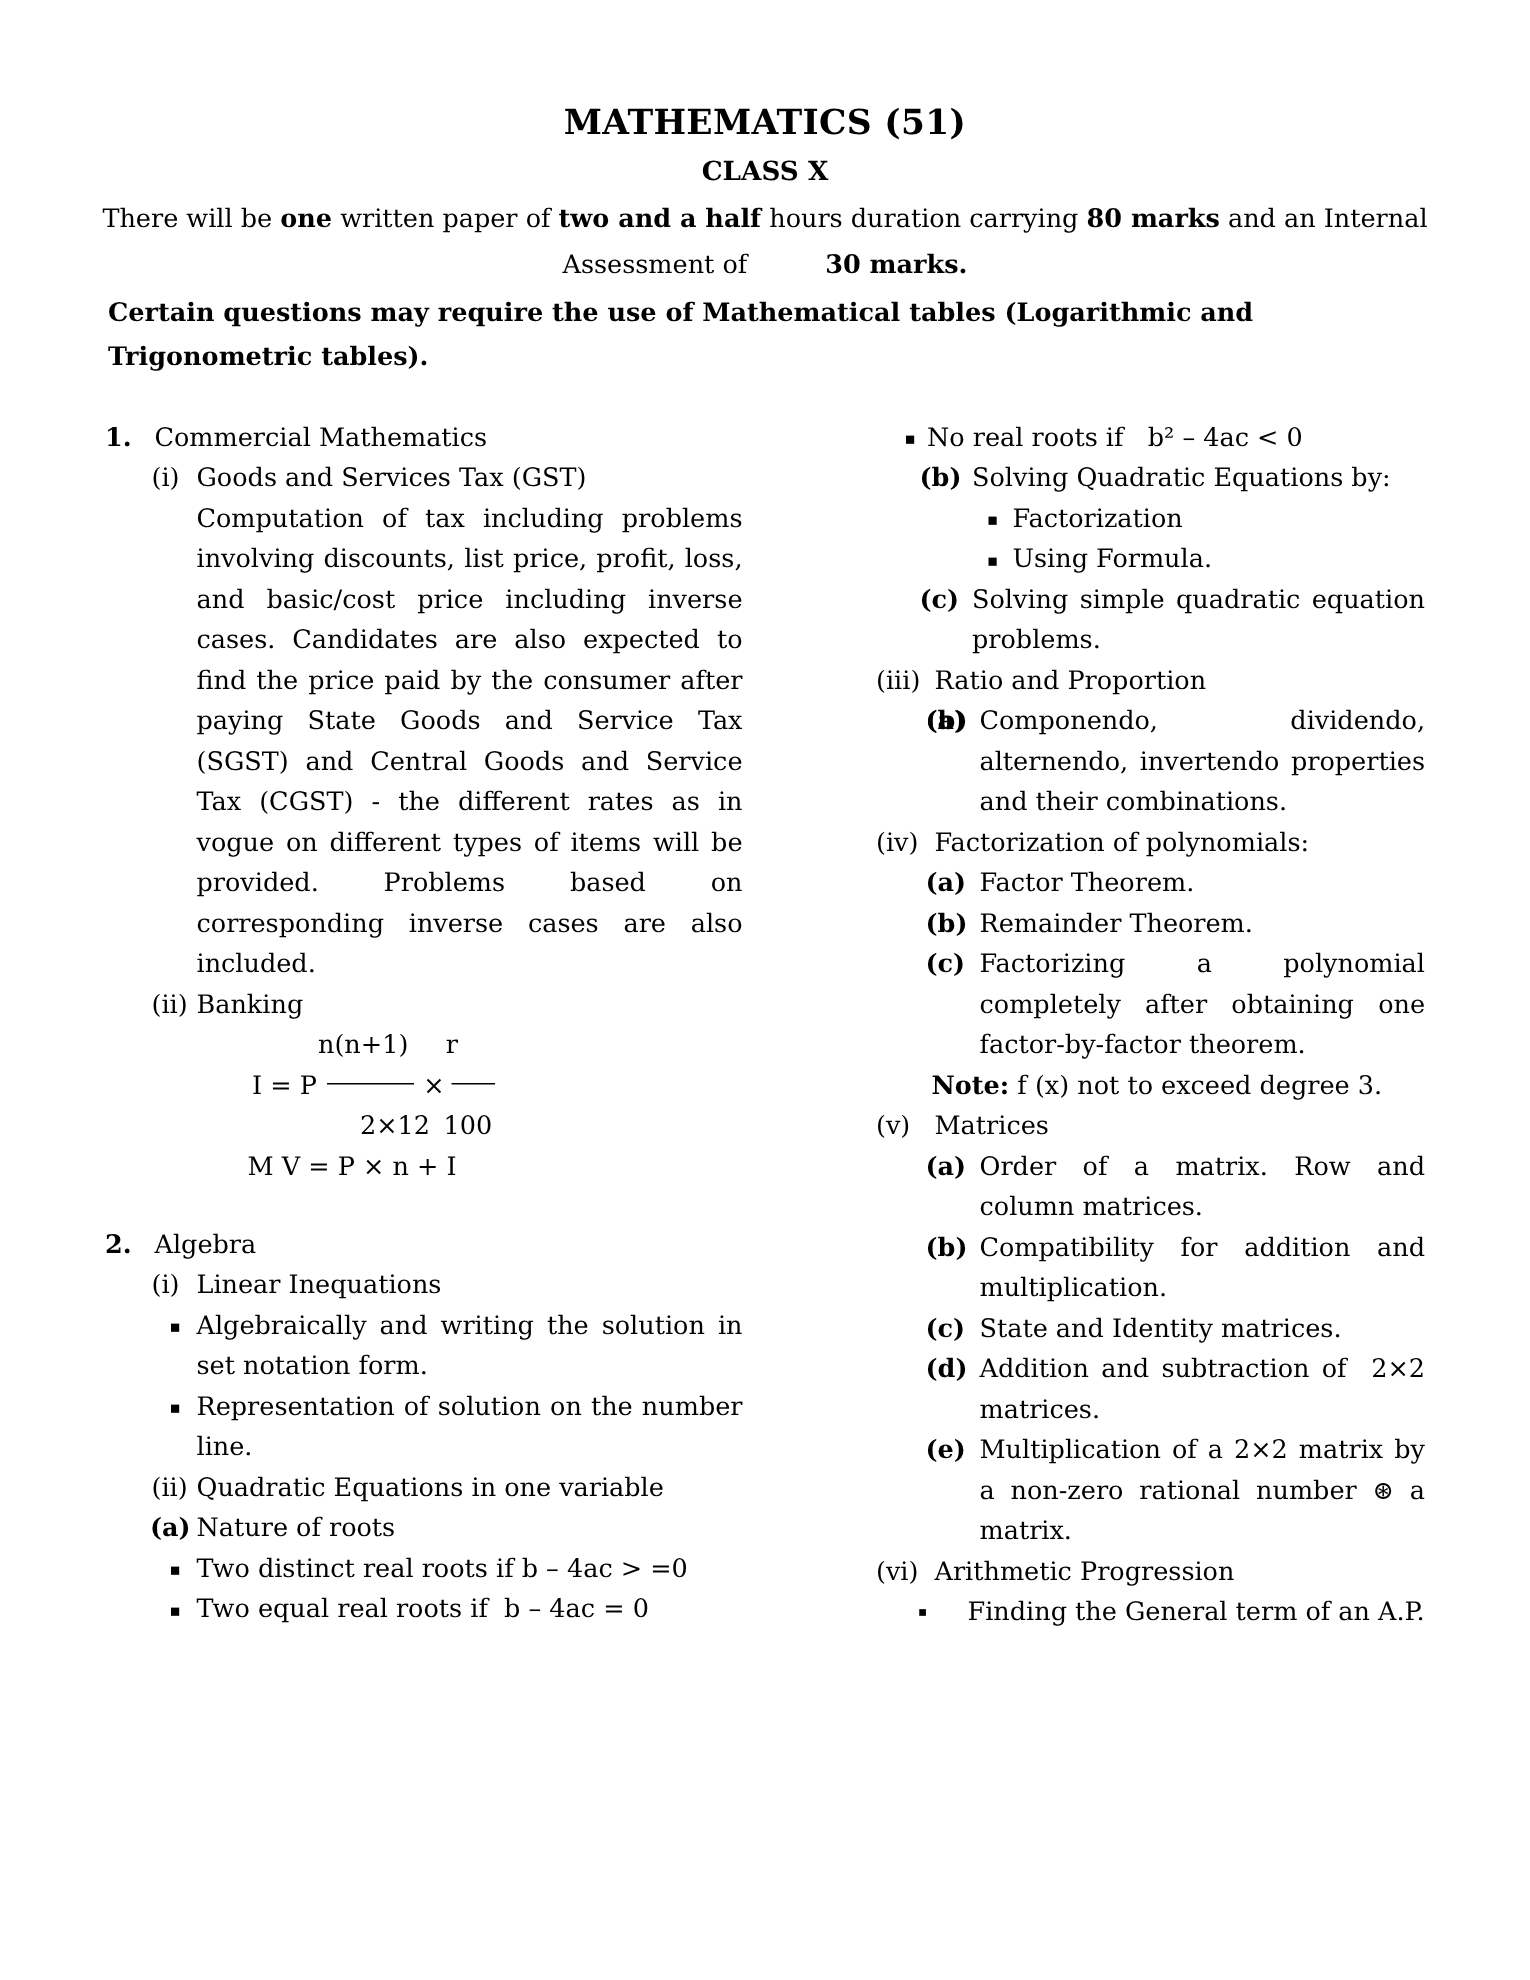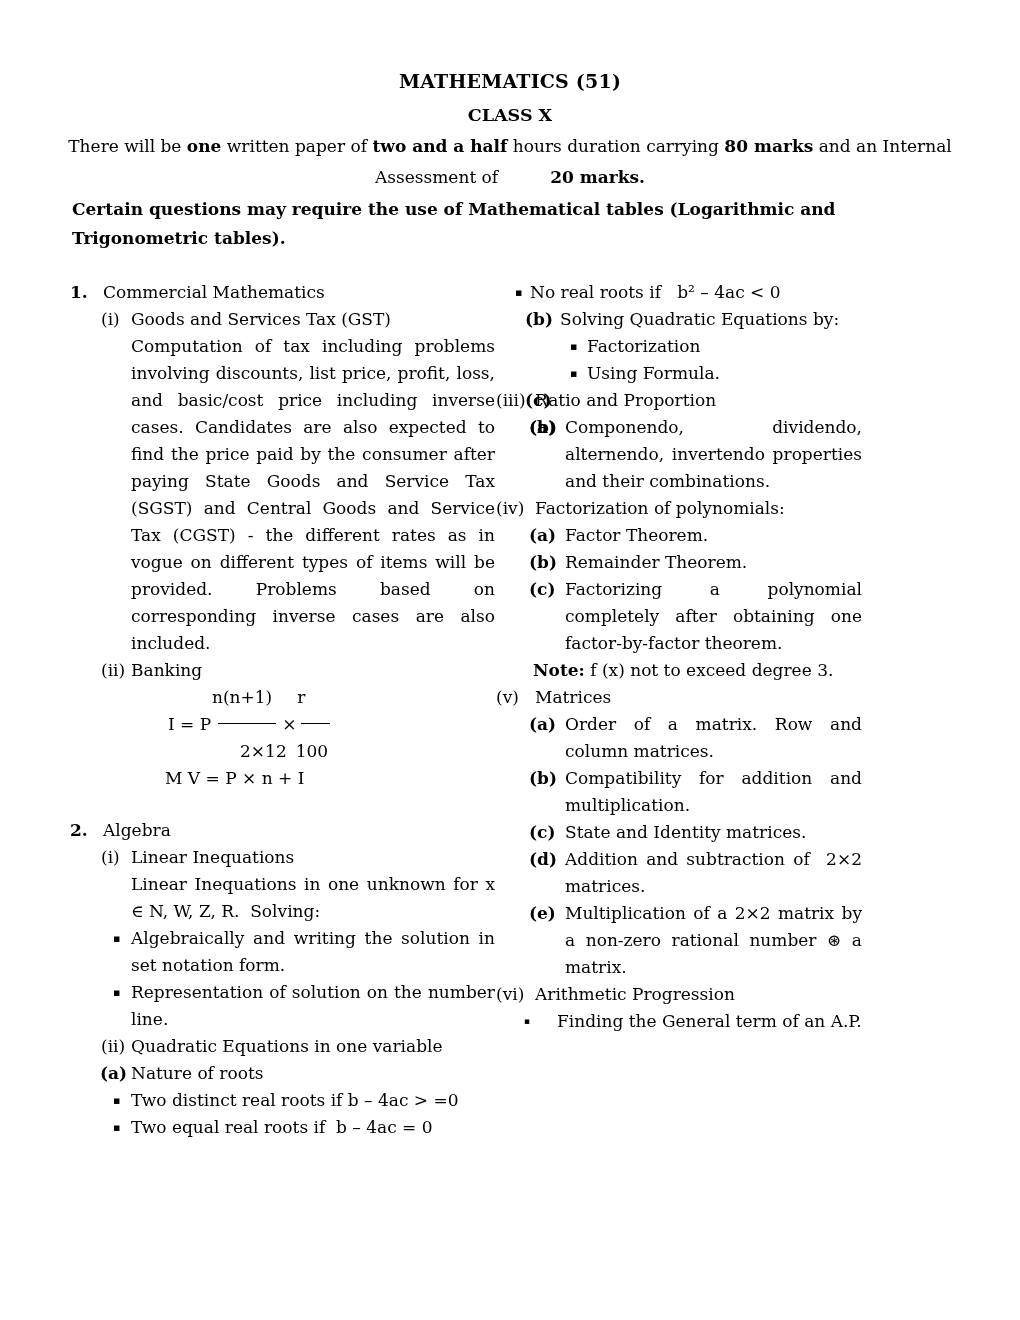--- a/index.html
+++ b/index.html
@@ -4,28 +4,28 @@
 <style>
   html,body{margin:0;padding:0;background:#888;}
   .page{
     width:1020px;height:1320px;background:#ffffff;color:#000;
     font-family:"DejaVu Serif","Liberation Serif",serif;
     font-size:17px;line-height:27px;
     position:relative;overflow:hidden;box-sizing:border-box;
     margin:0 auto;
   }
   .header{padding-top:68px;text-align:center;}
-  .title{font-size:19px;font-weight:bold;margin:0;letter-spacing:.2px;}
+  .title{font-size:23px;font-weight:bold;margin:0;letter-spacing:.2px;}
   .class-line{font-size:17.5px;font-weight:bold;margin:7px 0 0;}
   .intro{margin:3px 0 0;font-size:17px;line-height:28px;}
   .intro .b{font-weight:bold;}
   .seg-gap{margin-left:52px;}
   .tables-note{margin:4px 72px 0;text-align:left;font-weight:bold;font-size:17px;line-height:29px;}
 
-  .columns{display:flex;margin:26px 0 0 70px;align-items:flex-start;}
+  .columns{display:flex;margin:26px 0 0 70px;gap:88px;align-items:flex-start;}
   .col-left{width:425px;flex:0 0 425px;}
   .col-right{width:367px;flex:0 0 367px;}
 
   .line{position:relative;}
 
   
   .sec-head .num{display:inline-block;width:33px;font-weight:bold;}
   .l-roman{position:relative;padding-left:61px;}
   .l-roman .marker{position:absolute;left:31px;top:0;}
   .para{padding-left:61px;text-align:justify;margin:0;}
@@ -66,21 +66,21 @@
 </style>
 </head>
 <body>
 
 <div class="page">
 
   <div class="header">
     <h1 class="title">MATHEMATICS (51)</h1>
     <div class="class-line">CLASS X</div>
     <p class="intro"><span>There will be </span><span class="b">one</span><span> written paper of </span><span class="b">two and a half</span><span> hours duration carrying </span><span class="b">80 marks</span><span> and an Internal</span></p>
-    <p class="intro"><span>Assessment of</span><span class="b seg-gap">20 marks.</span></p>
+    <p class="intro"><span>Assessment of</span><span class="b seg-gap">30 marks.</span></p>
     <p class="tables-note">Certain questions may require the use of Mathematical tables (Logarithmic and Trigonometric tables).</p>
   </div>
 
   <div class="columns">
 
     <div class="col-left">
 
       <div class="line sec-head">
         <span class="num">1.</span><span>Commercial Mathematics</span>
       </div>
@@ -113,21 +113,20 @@
 
       <div class="line sec-head sec2">
         <span class="num">2.</span><span>Algebra</span>
       </div>
 
       <div class="l-roman">
         <span class="marker">(i)</span>
         <span>Linear Inequations</span>
       </div>
 
-      <p class="para">Linear Inequations in one unknown for x ∈ N, W, Z, R. &nbsp;Solving:</p>
 
       <div class="l-bullet">
         <span class="sq">▪</span>
         <span>Algebraically and writing the solution in set notation form.</span>
       </div>
       <div class="l-bullet">
         <span class="sq">▪</span>
         <span>Representation of solution on the number line.</span>
       </div>
 
@@ -168,20 +167,21 @@
         <span class="sq">▪</span>
         <span>Factorization</span>
       </div>
       <div class="r-inner">
         <span class="sq">▪</span>
         <span>Using Formula.</span>
       </div>
 
       <div class="r-bc">
         <span class="marker">(c)</span>
+        <span>Solving simple quadratic equation problems.</span>
       </div>
 
       <div class="r-roman">
         <span class="marker">(iii)</span>
         <span>Ratio and Proportion</span>
       </div>
 
       <div class="r-sub">
         <span class="marker">(a)</span>
       </div>

